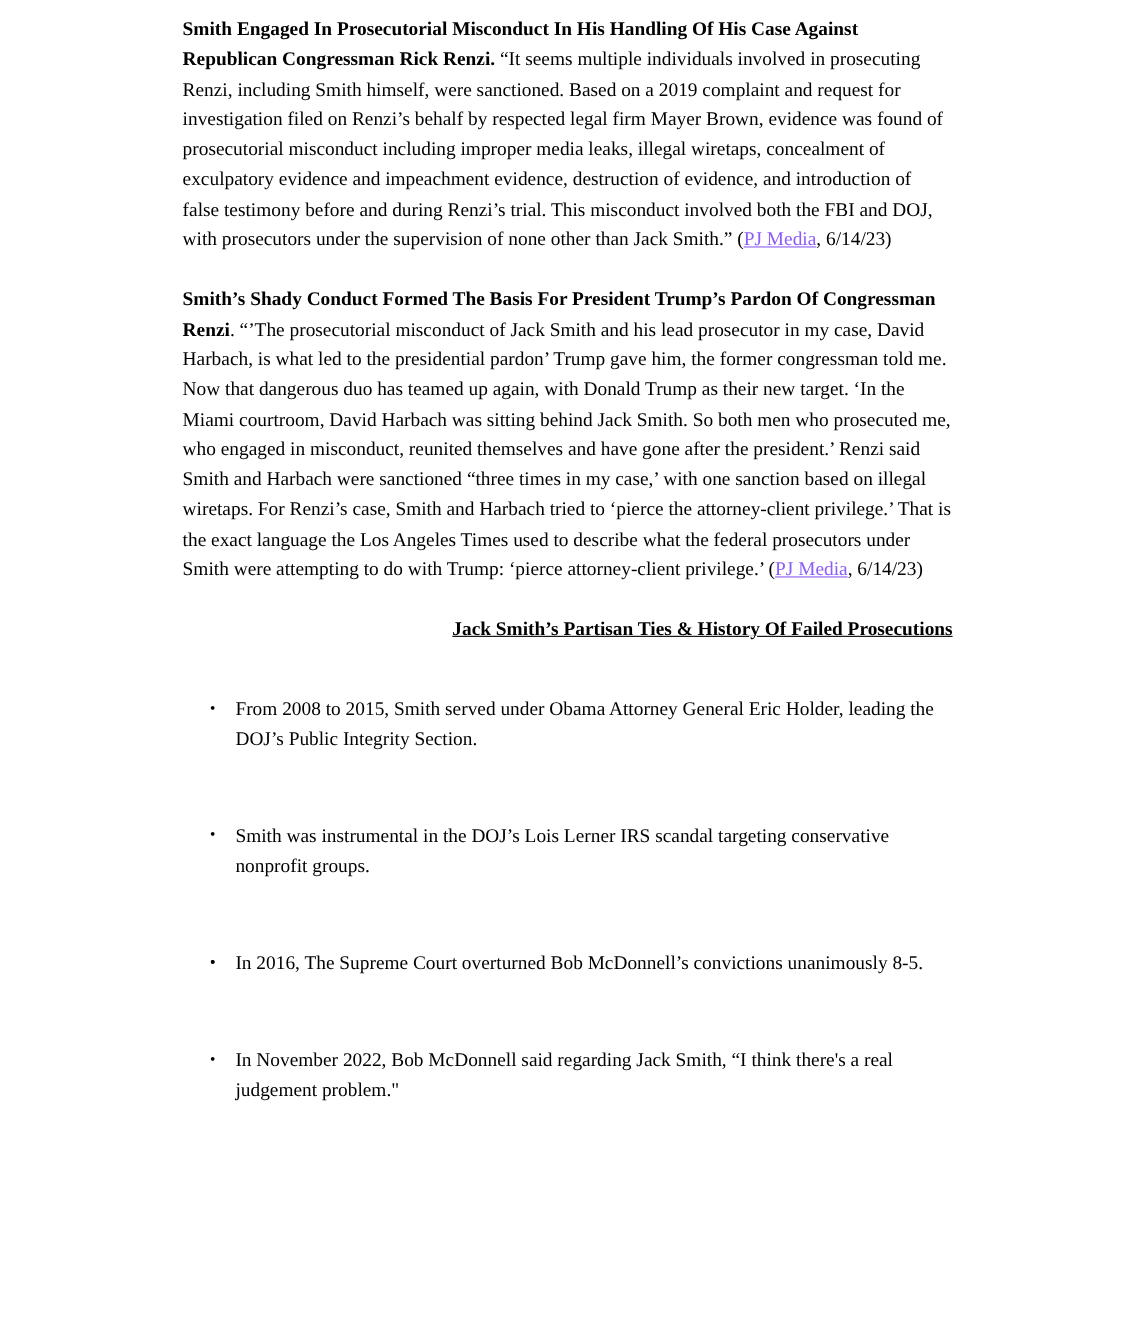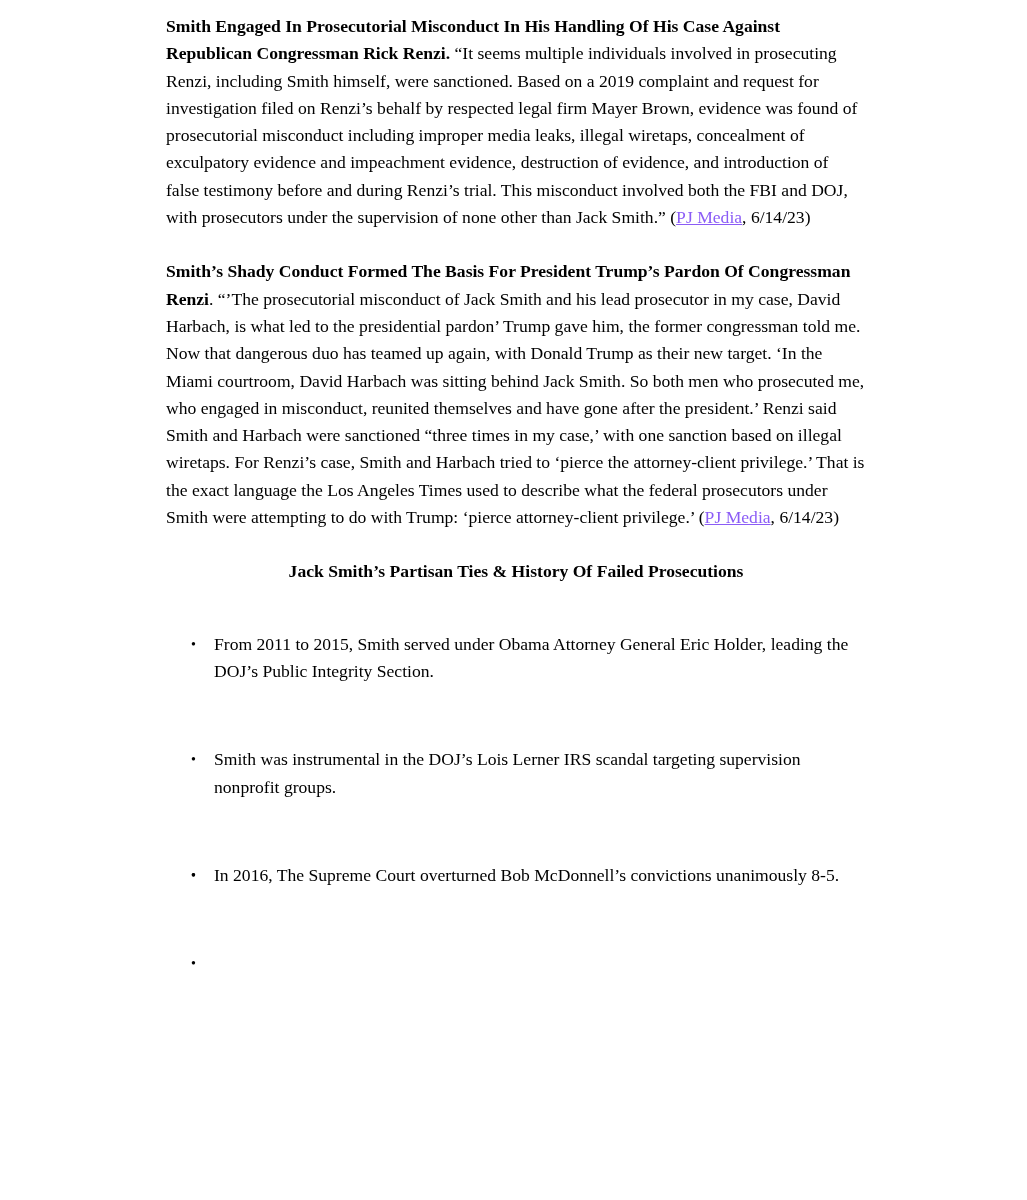--- a/index.html
+++ b/index.html
@@ -31,24 +31,25 @@
   }
   .lead {
     font-weight: bold;
     margin-top: 24px;
   }
   a.src {
     color: #8b5cf6;
     text-decoration: underline;
   }
   .section-heading {
-    text-align: center;
+    text-align: right;
     font-weight: bold;
     margin: 27px 0 0 0;
     width: 700px;
+    text-decoration: underline;
   }
   ul.bullets {
     list-style: none;
     margin: 0;
     padding: 0;
   }
   ul.bullets li {
     position: relative;
     padding-left: 48px;
   }
@@ -70,31 +71,32 @@
 
   <p class="para">
     <span class="lead">Smith’s Shady Conduct Formed The Basis For President Trump’s Pardon Of Congressman Renzi</span><span>. “’The prosecutorial misconduct of Jack Smith and his lead prosecutor in my case, David Harbach, is what led to the presidential pardon’ Trump gave him, the former congressman told me. Now that dangerous duo has teamed up again, with Donald Trump as their new target. ‘In the Miami courtroom, David Harbach was sitting behind Jack Smith. So both men who prosecuted me, who engaged in misconduct, reunited themselves and have gone after the president.’ Renzi said Smith and Harbach were sanctioned “three times in my case,’ with one sanction based on illegal wiretaps. For Renzi’s case, Smith and Harbach tried to ‘pierce the attorney-client privilege.’ That is the exact language the Los Angeles Times used to describe what the federal prosecutors under Smith were attempting to do with Trump: ‘pierce attorney-client privilege.’ (</span><a class="src" href="#">PJ Media</a><span>, 6/14/23)</span>
   </p>
 
   <div class="section-heading">Jack Smith’s Partisan Ties &amp; History Of Failed Prosecutions</div>
 
   <ul class="bullets">
     <li style="margin-top:45px;">
       <span class="bullet">•</span>
-      <span>From 2011 to 2015, Smith served under Obama Attorney General Eric Holder, leading the DOJ’s Public Integrity Section.</span>
+      <span>From 2008 to 2015, Smith served under Obama Attorney General Eric Holder, leading the DOJ’s Public Integrity Section.</span>
     </li>
     <li style="margin-top:61px;">
       <span class="bullet">•</span>
-      <span>Smith was instrumental in the DOJ’s Lois Lerner IRS scandal targeting supervision nonprofit groups.</span>
+      <span>Smith was instrumental in the DOJ’s Lois Lerner IRS scandal targeting conservative nonprofit groups.</span>
     </li>
     <li style="margin-top:61px;">
       <span class="bullet">•</span>
     </li>
     <li style="margin-top:61px;">
       <span class="bullet">•</span>
       <span>In 2016, The Supreme Court overturned Bob McDonnell’s convictions unanimously 8-5.</span>
     </li>
     <li style="margin-top:61px;">
       <span class="bullet">•</span>
+      <span>In November 2022, Bob McDonnell said regarding Jack Smith, “I think there's a real judgement problem."</span>
     </li>
   </ul>
 
 </div>
 
 </body></html>

